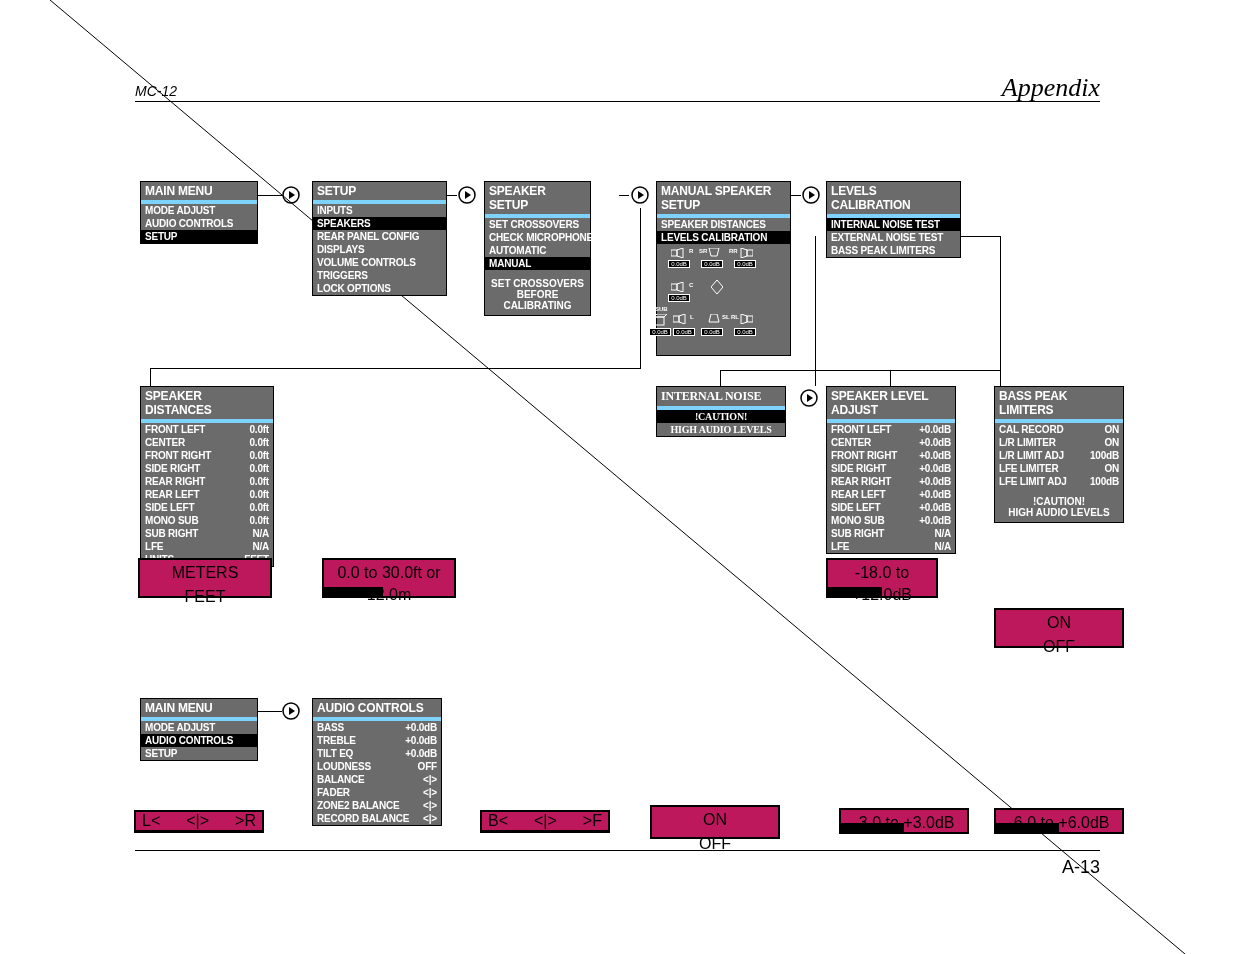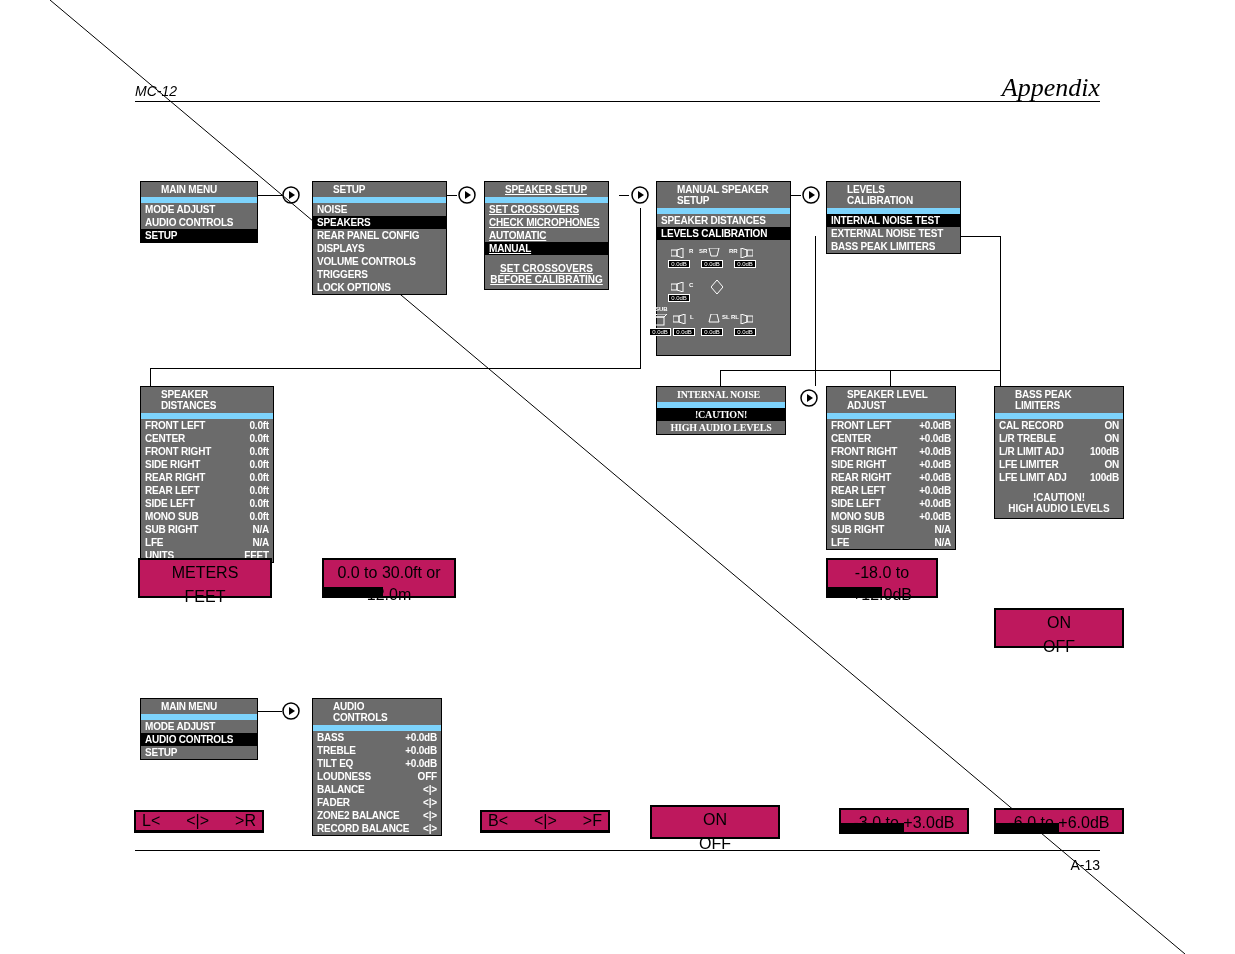--- a/index.html
+++ b/index.html
@@ -12,28 +12,28 @@
   }
   *{box-sizing:border-box;}
   body{margin:0;font-family:Arial,Helvetica,sans-serif;background:#fff;}
   .page{position:relative;width:var(--page-w);height:var(--page-h);margin:0 auto;background:#fff;overflow:hidden;font-size:10px;color:#000;}
 
   
   .hdr{position:absolute;left:135px;right:135px;top:80px;border-bottom:1px solid #000;height:22px;}
   .hdr .left{position:absolute;left:0;bottom:2px;font-style:italic;font-size:14px;}
   .hdr .right{position:absolute;right:0;bottom:-2px;font-style:italic;font-family:Georgia,serif;font-size:26px;}
   .ftr{position:absolute;left:135px;right:135px;top:850px;border-top:1px solid #000;height:22px;}
-  .ftr .right{position:absolute;right:0;top:6px;font-size:14px;}
+  .ftr .right{position:absolute;right:0;top:6px;font-size:18px;}
 
   
   .slash{position:absolute;left:0;top:0;width:1235px;height:954px;pointer-events:none;}
 
   
   .panel{position:absolute;background:var(--panel-bg);border:1px solid #000;color:#fff;font-family:Arial,Helvetica,sans-serif;}
-  .panel .title-row{font-weight:bold;font-size:10px;padding:2px 20px;border-bottom:6px solid #7dd3fc;letter-spacing:-0.2px;}
+  .panel .title-row{font-weight:bold;font-size:12px;padding:2px 4px;border-bottom:4px solid #7dd3fc;letter-spacing:-0.2px;}
   .panel .row{font-weight:bold;font-size:10px;padding:1px 4px;display:flex;justify-content:space-between;white-space:nowrap;letter-spacing:-0.2px;}
   .panel .row.sel{background:#000;}
   .panel .note{text-align:center;font-weight:bold;font-size:10px;padding:8px 4px 4px;}
 
   
   .wbox{position:absolute;background:#be185d;border:2px solid #000;text-align:center;line-height:1.35;font-size:16px;}
   .wbox .line{padding-top:2px;}
   .wbox .bar{position:absolute;left:0;width:50%;background:#000;bottom:0;height:9px;}
 
   
@@ -83,21 +83,21 @@
   <div class="nav-arrow" style="left:282px;top:186px;">
     <svg viewBox="0 0 18 18">
         <circle cx="9" cy="9" r="8" fill="none" stroke="#000" stroke-width="1.5"></circle>
         <polygon points="7,5 13,9 7,13" fill="#000"></polygon>
       </svg>
   </div>
 
   <div class="panel" style="left:312px;top:181px;width:135px;">
     <div class="title-row">SETUP</div>
     <div class="row">
-        <span>NOISE</span>
+        <span>INPUTS</span>
       </div>
     <div class="row sel">
         <span>SPEAKERS</span>
       </div>
     <div class="row">
         <span>REAR PANEL CONFIG</span>
       </div>
     <div class="row">
         <span>DISPLAYS</span>
       </div>
@@ -111,21 +111,21 @@
         <span>LOCK OPTIONS</span>
       </div>
   </div>
   <div class="nav-arrow" style="left:458px;top:186px;">
     <svg viewBox="0 0 18 18">
         <circle cx="9" cy="9" r="8" fill="none" stroke="#000" stroke-width="1.5"></circle>
         <polygon points="7,5 13,9 7,13" fill="#000"></polygon>
       </svg>
   </div>
 
-  <div class="panel" style="left:484px;top:181px;width:125px;text-decoration:underline;">
+  <div class="panel" style="left:484px;top:181px;width:107px;">
     <div class="title-row">SPEAKER SETUP</div>
     <div class="row">
         <span>SET CROSSOVERS</span>
       </div>
     <div class="row">
         <span>CHECK MICROPHONES</span>
       </div>
     <div class="row">
         <span>AUTOMATIC</span>
       </div>
@@ -349,21 +349,21 @@
     <div class="bar" style="width:50%;"></div>
   </div>
 
   <div class="panel" style="left:994px;top:386px;width:130px;">
     <div class="title-row">BASS PEAK LIMITERS</div>
     <div class="row">
         <span>CAL RECORD</span>
         <span>ON</span>
       </div>
     <div class="row">
-        <span>L/R TREBLE</span>
+        <span>L/R LIMITER</span>
         <span>ON</span>
       </div>
     <div class="row">
         <span>L/R LIMIT ADJ</span>
         <span>100dB</span>
       </div>
     <div class="row">
         <span>LFE LIMITER</span>
         <span>ON</span>
       </div>

